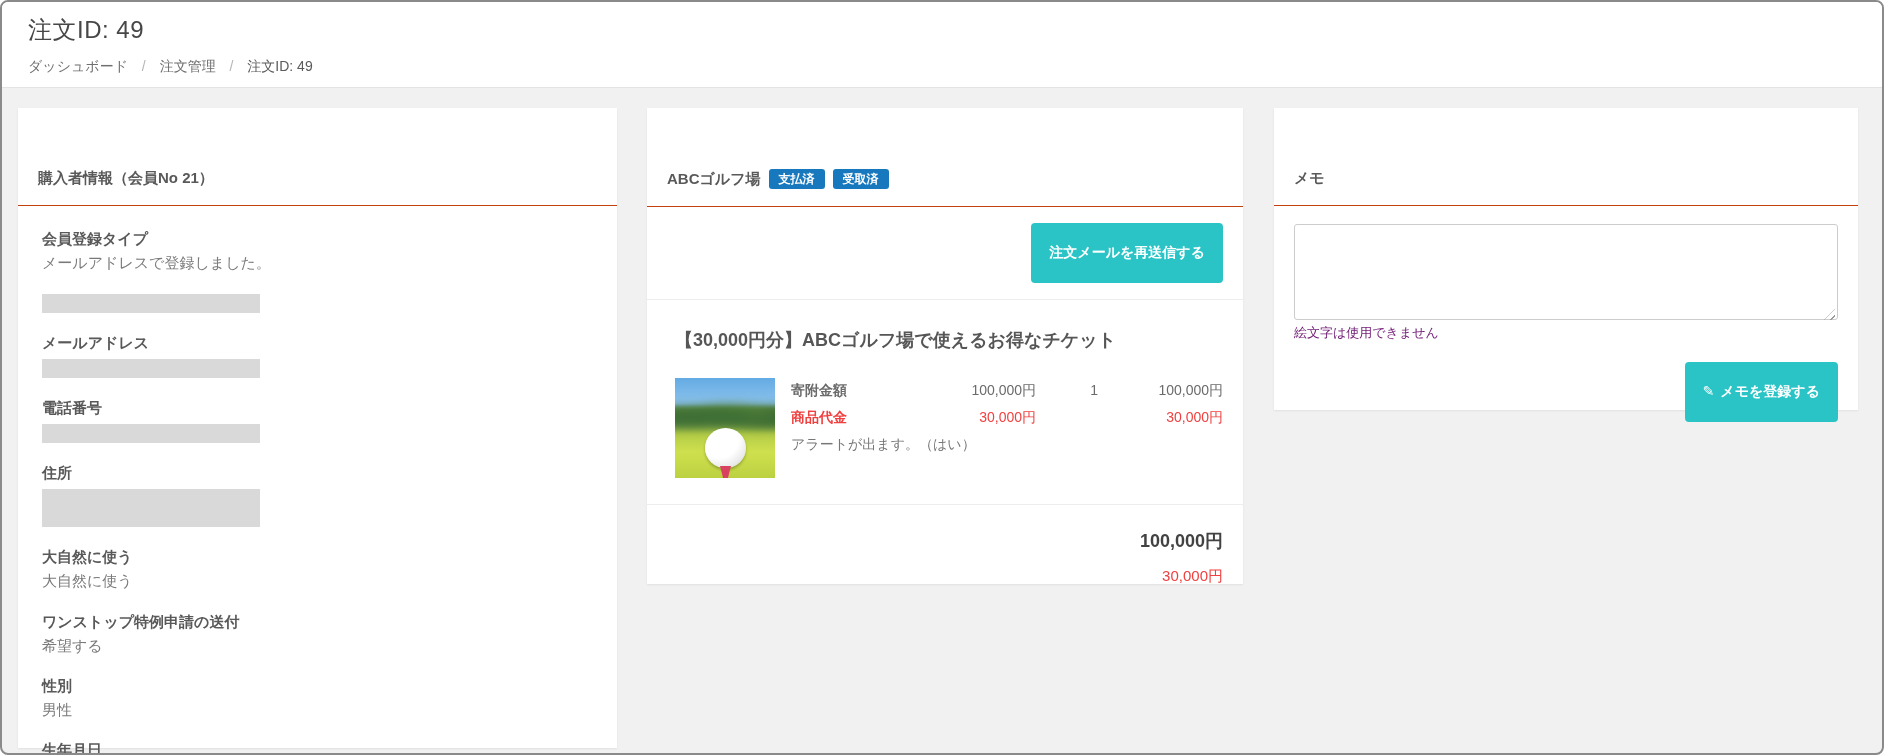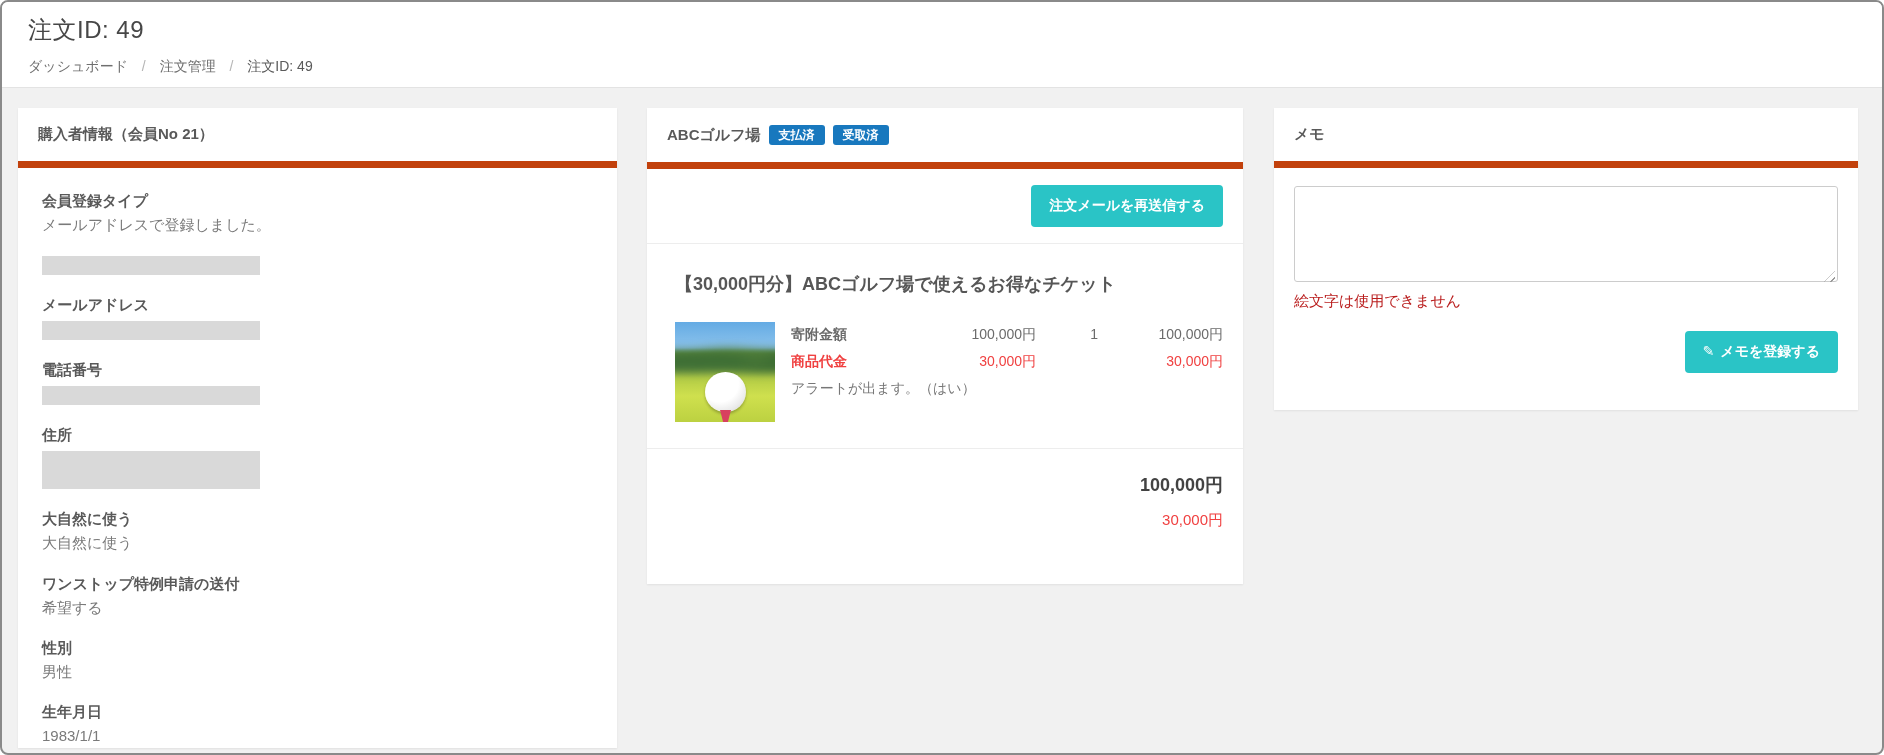--- a/index.html
+++ b/index.html
@@ -23,22 +23,22 @@
   .breadcrumb .crumb { color:#6f6f6f; }
   .breadcrumb .crumb.current { color:#5a5a5a; }
   .breadcrumb .sep { color:#b5b5b5; margin:0 10px; }
   
   .content { position:relative; height:669px; }
   .card {
     position:absolute; background:#fff;
     box-shadow:0 1px 2px rgba(0,0,0,0.07);
   }
   .card-header {
-    padding:17px 20px; border-bottom:7px solid #c2410c;
-    font-size:15px; font-weight:700; color:#595959;
+    padding:17px 20px; border-bottom:1px solid #c2410c;
+    font-size:15px; font-weight:700; color:#595959;margin-top:44px;
   }
   .card-left  { left:16px;   top:20px; width:599px; height:640px; }
   .card-mid   { left:645px;  top:20px; width:596px; height:476px; }
   .card-right { left:1272px; top:20px; width:584px; height:302px; }
 
   
   .purchaser-body { padding:24px 24px 0 24px; }
   .field-group { margin-bottom:21px; }
   .field-label { font-size:15px; font-weight:700; color:#595959; margin-bottom:4px; }
   .field-value { font-size:15px; color:#7a7a7a; line-height:1.35; }
@@ -48,21 +48,21 @@
   
   .shop-header { display:flex; align-items:center; gap:8px; }
   .badge {
     display:inline-block; background:#1878be; color:#fff;
     font-size:12px; font-weight:700; padding:4px 10px; border-radius:3px;
     line-height:1;
   }
   .resend-row { padding:16px 20px; text-align:right; border-bottom:1px solid #ededed; }
   .btn-teal {
     display:inline-block; background:#2ac4c6; color:#fff; border:none;
-    font-size:14px; font-weight:700; padding:12px 18px; border-radius:4px;
+    font-size:14px; font-weight:700; padding:21px 18px; border-radius:4px;
     cursor:pointer; font-family:inherit;
   }
   .product-section { padding:28px 20px 26px 28px; }
   .product-title { font-size:18px; font-weight:700; color:#565656; margin-bottom:26px; }
   .product-row { display:flex; gap:16px; }
   .golf-img {
     width:100px; height:100px; flex:0 0 100px; position:relative; overflow:hidden;
     background:linear-gradient(#64abe4 0%, #8cc3ec 26%, #6f9d4c 32%, #86aa4c 44%,
                #b3cc46 56%, #cfe04e 74%, #bcd141 100%);
   }
@@ -103,21 +103,21 @@
     width:100%; height:96px; border:1px solid #ccc; border-radius:3px;
     resize:none; font-family:inherit; font-size:14px; padding:8px; color:#555;
     background:#fff;
   }
   .resize-grip {
     position:absolute; right:3px; bottom:4px; width:11px; height:11px;
     background:repeating-linear-gradient(135deg, transparent 0 2px, #9a9a9a 2px 3px, transparent 3px 5px);
     clip-path:polygon(100% 0, 100% 100%, 0 100%);
     pointer-events:none;
   }
-  .memo-helper { margin-top:6px; font-size:15px; color:#b91c1c; }
+  .memo-helper { font-size:13px; color:#701a75; }
   .memo-btn-row { margin-top:20px; text-align:right; }
   .btn-teal .icon-pencil { font-size:14px; margin-right:6px; }
 </style>
 </head>
 <body>
 
 <div class="page">
 
   <div class="header">
     <div class="page-title">注文ID: 49</div>

